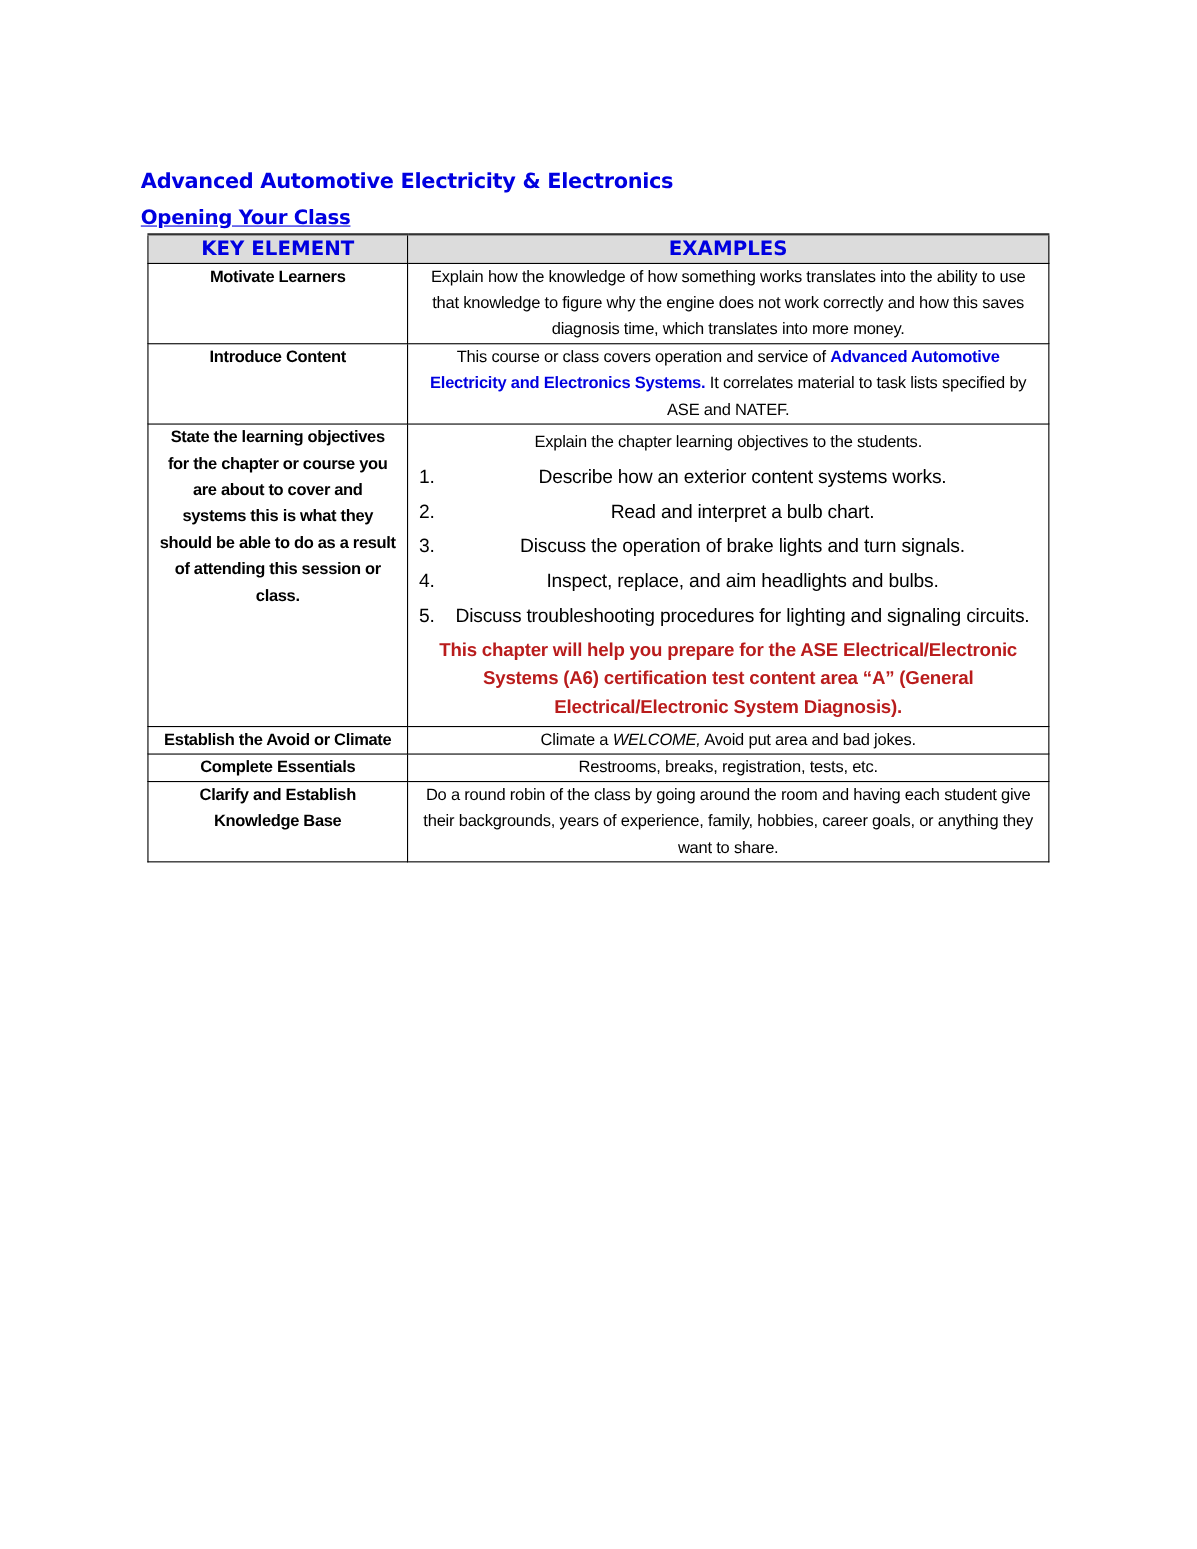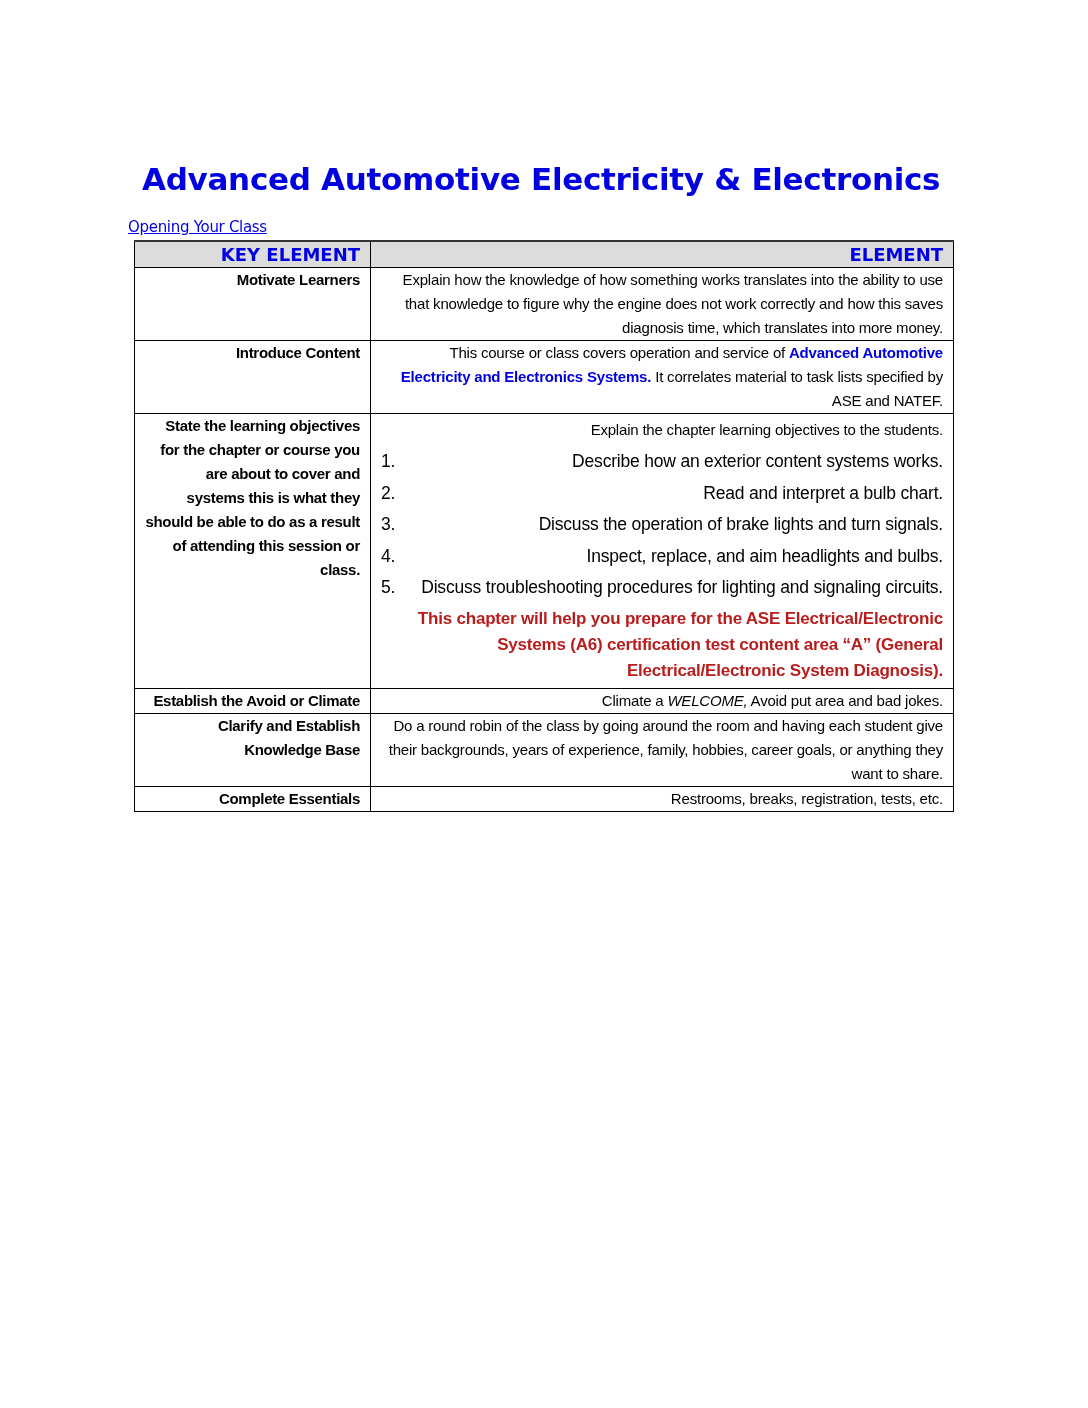--- a/index.html
+++ b/index.html
@@ -17,55 +17,55 @@
     .page {
       position: absolute;
       left: 128px;
       top: 148px;
       width: 830px;
     }
     .title {
       font-family: "DejaVu Sans", sans-serif;
       font-weight: bold;
       color: #0000e0;
-      font-size: 31px;
+      font-size: 19px;
       line-height: 34px;
-      margin: 14px;
+      margin: 0;
       letter-spacing: -0.3px;
     }
     .subtitle {
       font-family: "DejaVu Sans", sans-serif;
       font-weight: bold;
       color: #0000e0;
       font-size: 20.5px;
       line-height: 30px;
       margin: 6px 0 0 0;
       letter-spacing: -0.3px;
     }
     .section {
       font-family: "DejaVu Sans", sans-serif;
-      font-weight: normal;
+      font-weight: bold;
       color: #0000e0;
-      font-size: 15px;
+      font-size: 18px;
       line-height: 26px;
       margin: 4px 0 0 0;
       text-decoration: underline;
       letter-spacing: -0.3px;
       display: inline-block;
     }
     table {
       border-collapse: collapse;
       margin-left: 6px;
       width: 819px;
       table-layout: fixed;
     }
     th, td {
       border: 1.5px solid #000;
       vertical-align: top;
-      text-align: right;
+      text-align: center;
     }
     th {
       background: #dcdcdc;
       border-top: 2px solid #333;
       font-family: "DejaVu Sans", sans-serif;
       color: #0000e0;
       font-weight: bold;
       font-size: 18px;
       line-height: 24px;
       padding: 1px 10px 0 10px;
@@ -126,21 +126,21 @@
   <h3 class="section">Opening Your Class</h3>
 
   <table>
     <colgroup>
         <col class="c1">
         <col class="c2">
       </colgroup>
     <thead>
       <tr>
         <th>KEY ELEMENT</th>
-        <th>ELEMENT</th>
+        <th>EXAMPLES</th>
       </tr>
     </thead>
     <tbody>
       <tr>
         <td class="key">Motivate Learners</td>
         <td class="ex">Explain how the knowledge of how something works translates into the ability to use that knowledge to figure why the engine does not work correctly and how this saves diagnosis time, which translates into more money.</td>
       </tr>
       <tr>
         <td class="key">Introduce Content</td>
         <td class="ex"><span>This course or class covers operation and service of </span><span class="blue-bold">Advanced Automotive Electricity and Electronics Systems.</span><span> It correlates material to task lists specified by ASE and NATEF.</span></td>
@@ -157,22 +157,22 @@
             <li><span class="num">5.</span><span>Discuss troubleshooting procedures for lighting and signaling circuits.</span></li>
           </ol>
           <div class="cert">This chapter will help you prepare for the ASE Electrical/Electronic Systems (A6) certification test content area “A” (General Electrical/Electronic System Diagnosis).</div>
         </td>
       </tr>
       <tr>
         <td class="key">Establish the Avoid or Climate</td>
         <td class="ex"><span>Climate a </span><em>WELCOME,</em><span> Avoid put area and bad jokes.</span></td>
       </tr>
       <tr>
+        <td class="key">Complete Essentials</td>
+        <td class="ex">Restrooms, breaks, registration, tests, etc.</td>
+      </tr>
+      <tr>
         <td class="key">Clarify and Establish Knowledge Base</td>
         <td class="ex">Do a round robin of the class by going around the room and having each student give their backgrounds, years of experience, family, hobbies, career goals, or anything they want to share.</td>
-      </tr>
-      <tr>
-        <td class="key">Complete Essentials</td>
-        <td class="ex">Restrooms, breaks, registration, tests, etc.</td>
       </tr>
     </tbody>
   </table>
 </div>
 
 </body></html>

